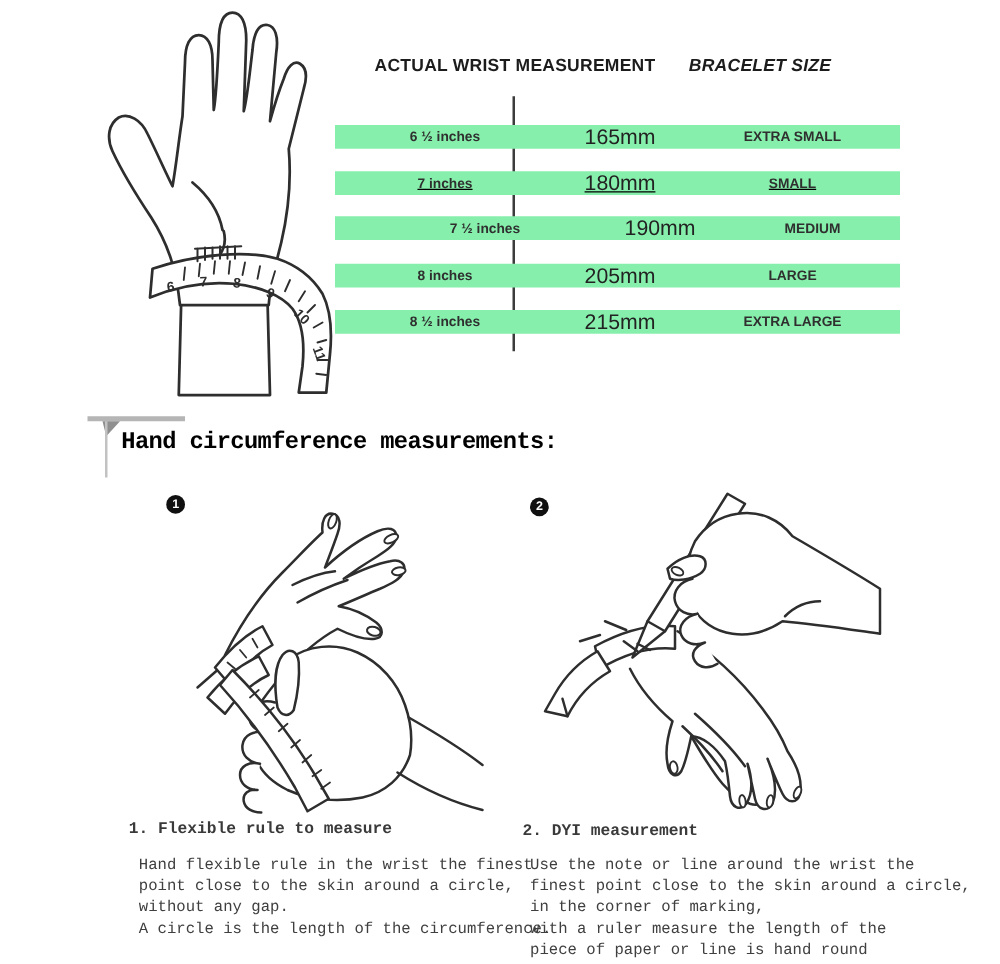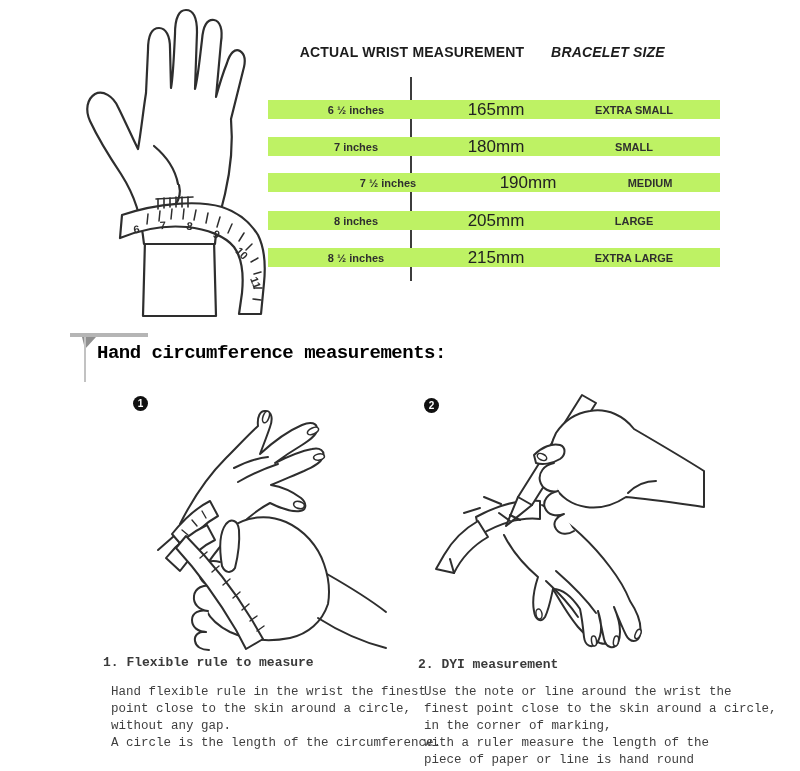--- a/index.html
+++ b/index.html
@@ -18,26 +18,26 @@
     letter-spacing:.2px;
   }
   .chart-head-1 { left:268px; width:288px; }
   .chart-head-2 { left:520px; width:176px;font-style:italic; }
   .chart-divider {
     position:absolute; left:410px; top:77px; width:2px; height:204px;
     background:#3c3c3c;
   }
   .chart-row {
     position:absolute; left:268px; width:452px; height:19px;
-    background:#bef264; display:flex; align-items:center;
+    background:#86efac; display:flex; align-items:center;
   }
   .chart-row .c-in   { width:176px; text-align:center; font-size:11px; font-weight:700; color:#2f2f2f; }
   .chart-row .c-mm   { width:104px; text-align:center; font-size:17px; font-weight:400; color:#222222; }
   .chart-row .c-size { flex:1;      text-align:center; font-size:11px; font-weight:700; color:#2f2f2f; }
-  .r0 { top:100px; } .r1 { top:137px; } .r2 { top:173px;padding-left:32px; } .r3 { top:211px; } .r4 { top:248px; }
+  .r0 { top:100px; } .r1 { top:137px;text-decoration:underline; } .r2 { top:173px;padding-left:32px; } .r3 { top:211px; } .r4 { top:248px; }
 
   
   .section-heading {
     position:absolute; left:97px; top:342px;
     font-family:"Liberation Mono", "DejaVu Sans Mono", monospace;
     font-size:19px; font-weight:600; letter-spacing:-.5px; color:#000000;
     white-space:nowrap;
   }
 
   

